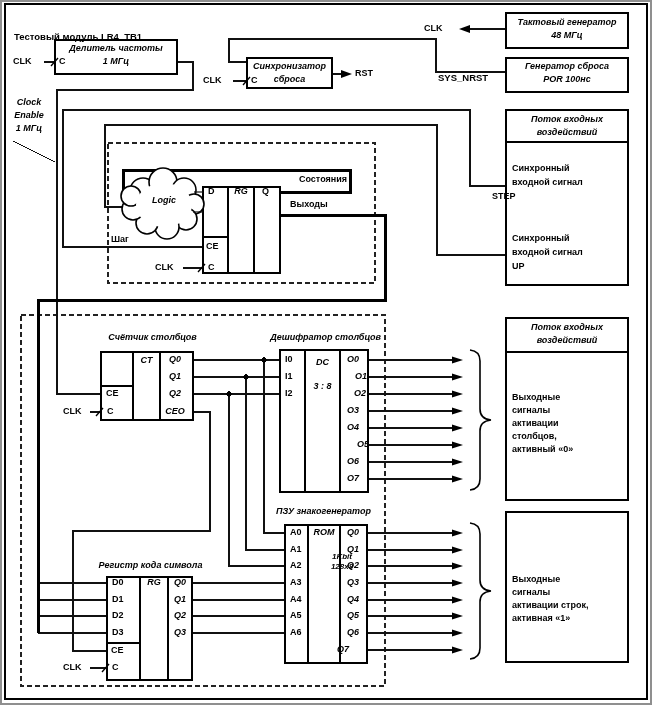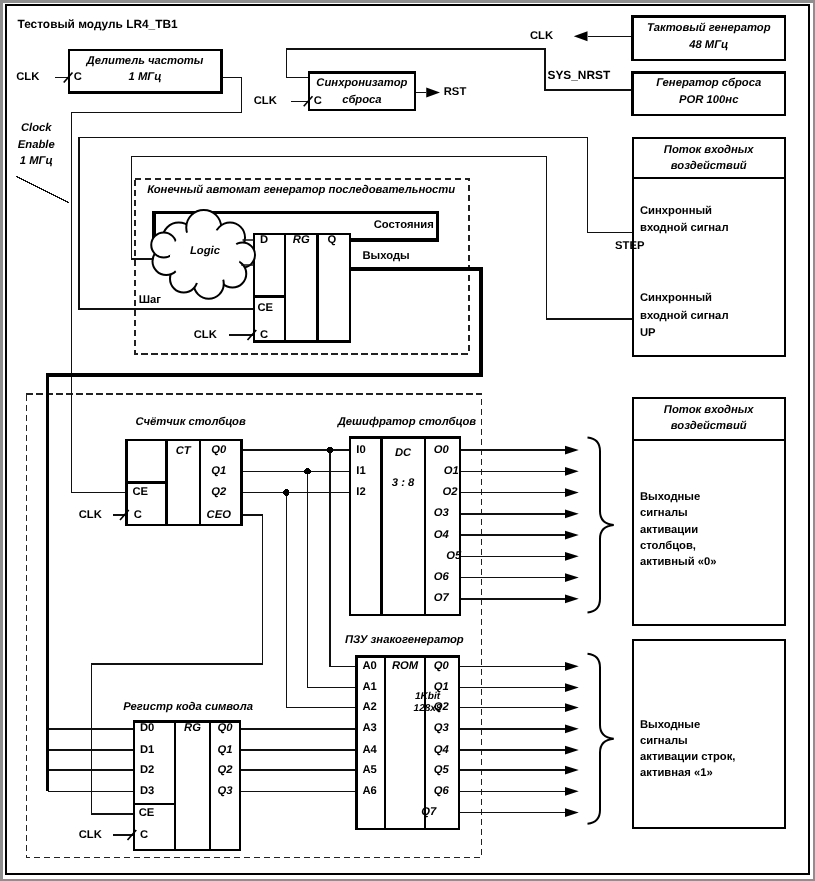--- a/index.html
+++ b/index.html
@@ -4,21 +4,21 @@
 <style>
   html,body{margin:0;padding:0;background:#ffffff;}
   #page{position:relative;width:652px;height:705px;background:#ffffff;overflow:hidden;
         font-family:"Liberation Sans","DejaVu Sans",sans-serif;}
   svg{position:absolute;left:0;top:0;}
   .l{position:absolute;font:bold 9px "Liberation Sans","DejaVu Sans",sans-serif;
      line-height:11px;white-space:nowrap;color:#000;z-index:5;}
   .c{text-align:center;font-style:italic;}
   .r{text-align:right;}
   .s{font-size:8px;line-height:10px;margin-left:18px;}
-  .t{font-size:9.5px;}
+  .t{font-size:9.5px;margin-top:17px;}
 </style>
 </head>
 <body>
 
 <div id="page">
 
 <svg width="652" height="705" viewBox="0 0 652 705">
   <g shape-rendering="crispEdges">
 
     <rect x="1" y="1" width="650" height="703" fill="#ffffff" stroke="#8f8f8f" stroke-width="2"></rect>
@@ -184,21 +184,20 @@
 
   <div class="l c" style="left:506px;top:114px;width:122px">Поток входных</div>
   <div class="l c" style="left:506px;top:127px;width:122px">воздействий</div>
   <div class="l" style="left:512px;top:163px">Синхронный</div>
   <div class="l" style="left:512px;top:177px">входной сигнал</div>
   <div class="l" style="left:492px;top:191px">STEP</div>
   <div class="l" style="left:512px;top:233px">Синхронный</div>
   <div class="l" style="left:512px;top:247px">входной сигнал</div>
   <div class="l" style="left:512px;top:261px">UP</div>
 
-  <div class="l c" style="left:110px;top:146px;width:262px">Конечный автомат генератор последовательности</div>
   <div class="l c" style="left:134px;top:195px;width:60px">Logic</div>
   <div class="l r" style="left:259px;top:174px;width:88px">Состояния</div>
   <div class="l" style="left:290px;top:199px">Выходы</div>
   <div class="l" style="left:111px;top:234px">Шаг</div>
   <div class="l" style="left:208px;top:186px">D</div>
   <div class="l c" style="left:228px;top:186px;width:26px">RG</div>
   <div class="l" style="left:262px;top:186px">Q</div>
   <div class="l" style="left:206px;top:241px">CE</div>
   <div class="l" style="left:208px;top:262px">C</div>
   <div class="l" style="left:155px;top:262px">CLK</div>

